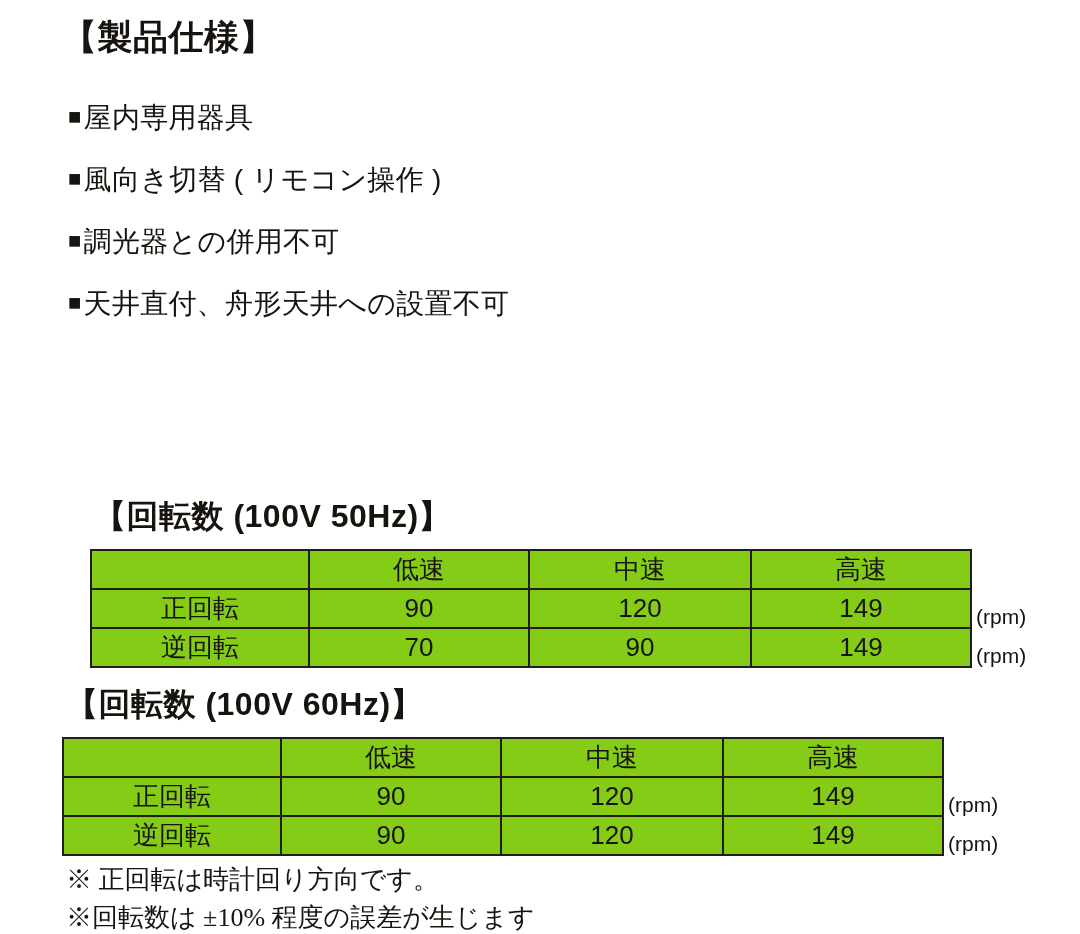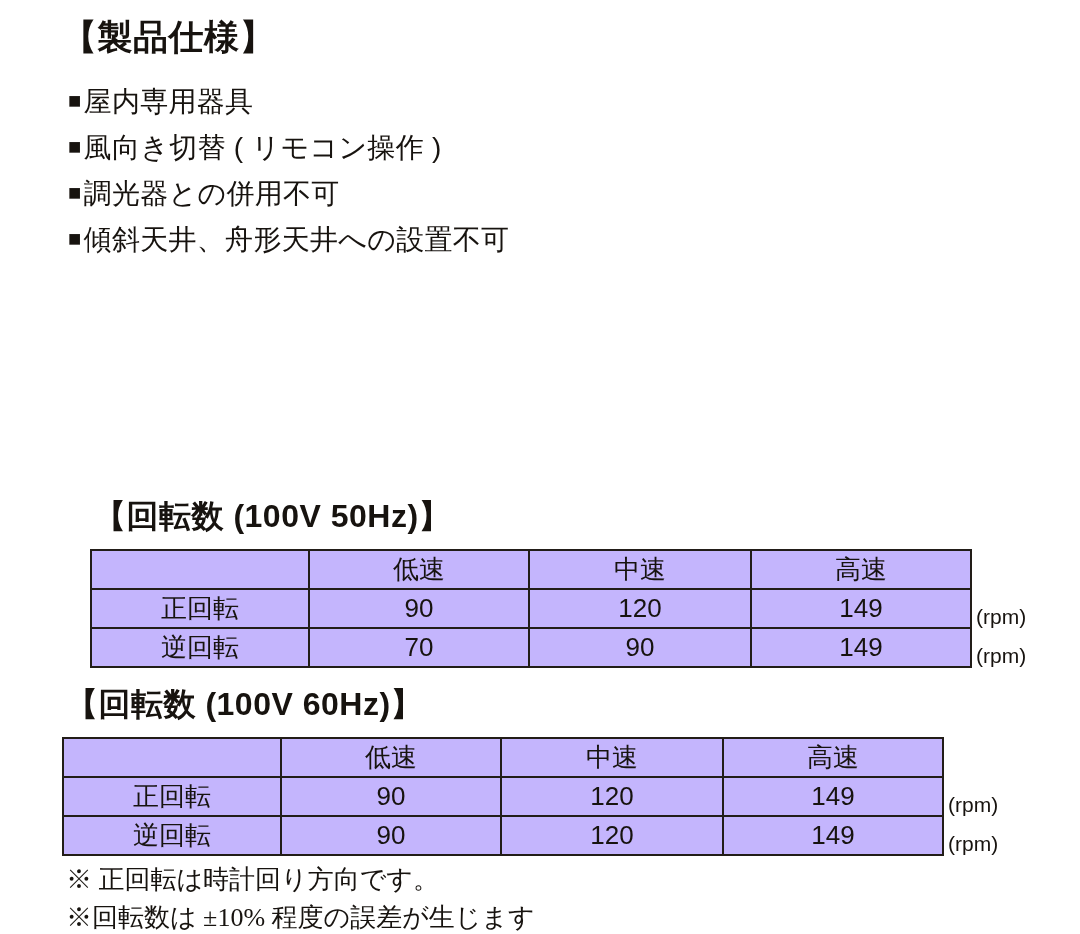--- a/index.html
+++ b/index.html
@@ -37,20 +37,21 @@
     left: 68px;
     top: 78px;
     width: 900px;
   }
   .spec-item {
     font-size: 28px;
     line-height: 45px;
     color: #17130f;
     letter-spacing: 0.3px;
     white-space: nowrap;
+    margin-top: 16px;
   }
   .bullet {
     font-size: 22px;
     vertical-align: 3px;
     margin-right: 2px;
   }
   .rpm-block-1 {
     position: absolute;
     left: 62px;
     top: 495px;
@@ -65,21 +66,21 @@
     font-size: 32px;
     font-weight: 600;
     margin: 0 0 10px 4px;
     letter-spacing: 0.5px;
     color: #17130f;
   }
   table.rpm {
     border-collapse: collapse;
     table-layout: fixed;
     width: 880px;
-    background: #c4b5fd;
+    background: #84cc16;
   }
   table.rpm td, table.rpm th {
     border: 2px solid #221d18;
     font-weight: normal;
     font-size: 26px;
     text-align: center;
     color: #17130f;
     height: 37px;
     padding: 0;
   }
@@ -123,21 +124,21 @@
     <div class="spec-item">
       <span class="bullet">■</span><span>屋内専用器具</span>
     </div>
     <div class="spec-item">
       <span class="bullet">■</span><span>風向き切替 ( リモコン操作 )</span>
     </div>
     <div class="spec-item">
       <span class="bullet">■</span><span>調光器との併用不可</span>
     </div>
     <div class="spec-item">
-      <span class="bullet">■</span><span>傾斜天井、舟形天井への設置不可</span>
+      <span class="bullet">■</span><span>天井直付、舟形天井への設置不可</span>
     </div>
   </div>
 
   <div class="rpm-block-1">
     <div class="rpm-heading">【回転数 (100V 50Hz)】</div>
     <div class="tbl-wrap">
       <table class="rpm">
         <colgroup>
             <col class="c0">
             <col class="c1">

